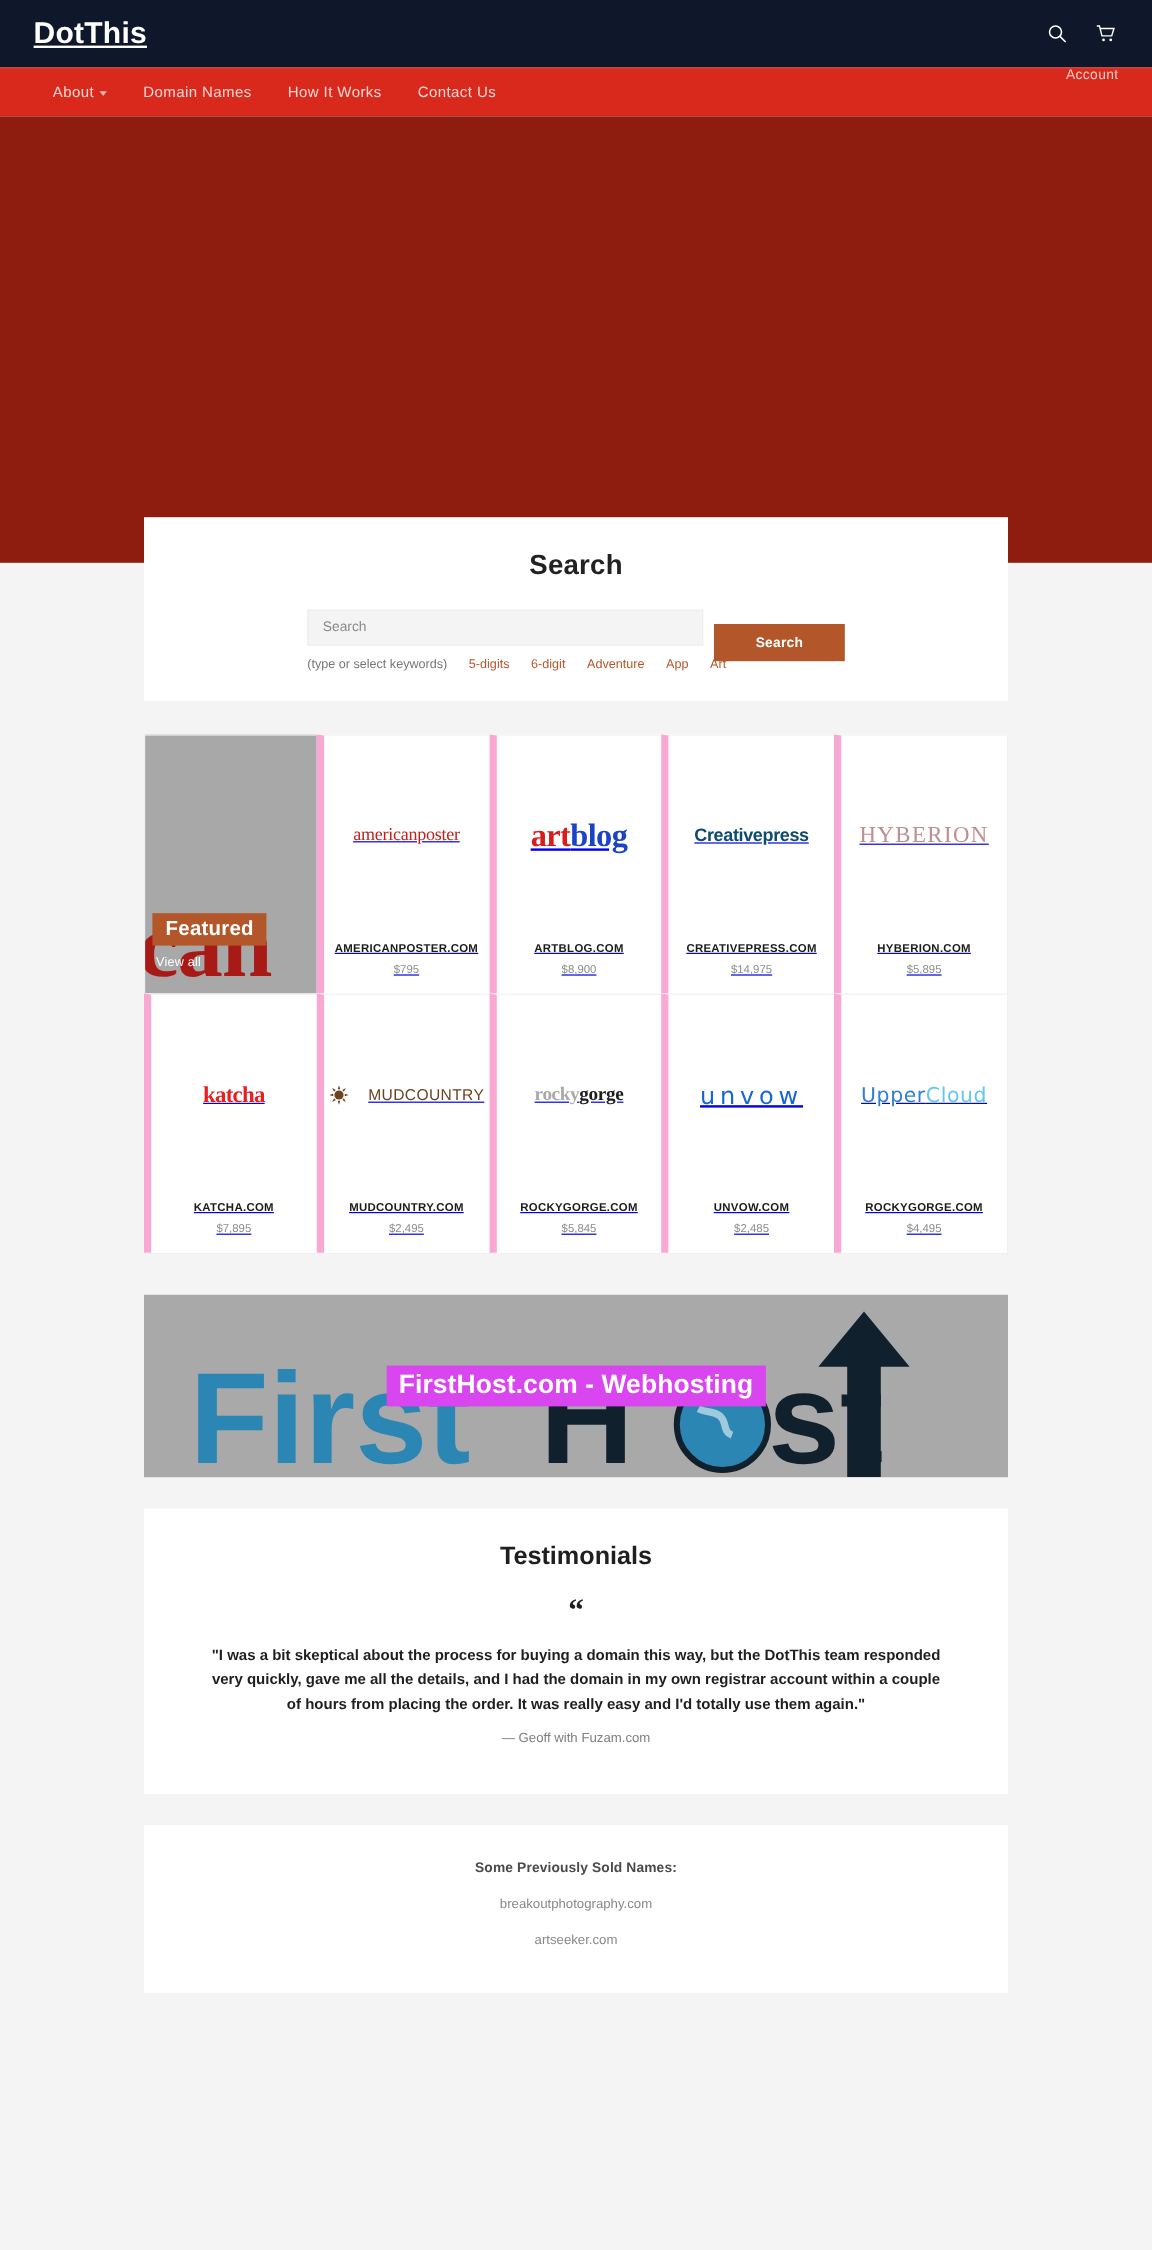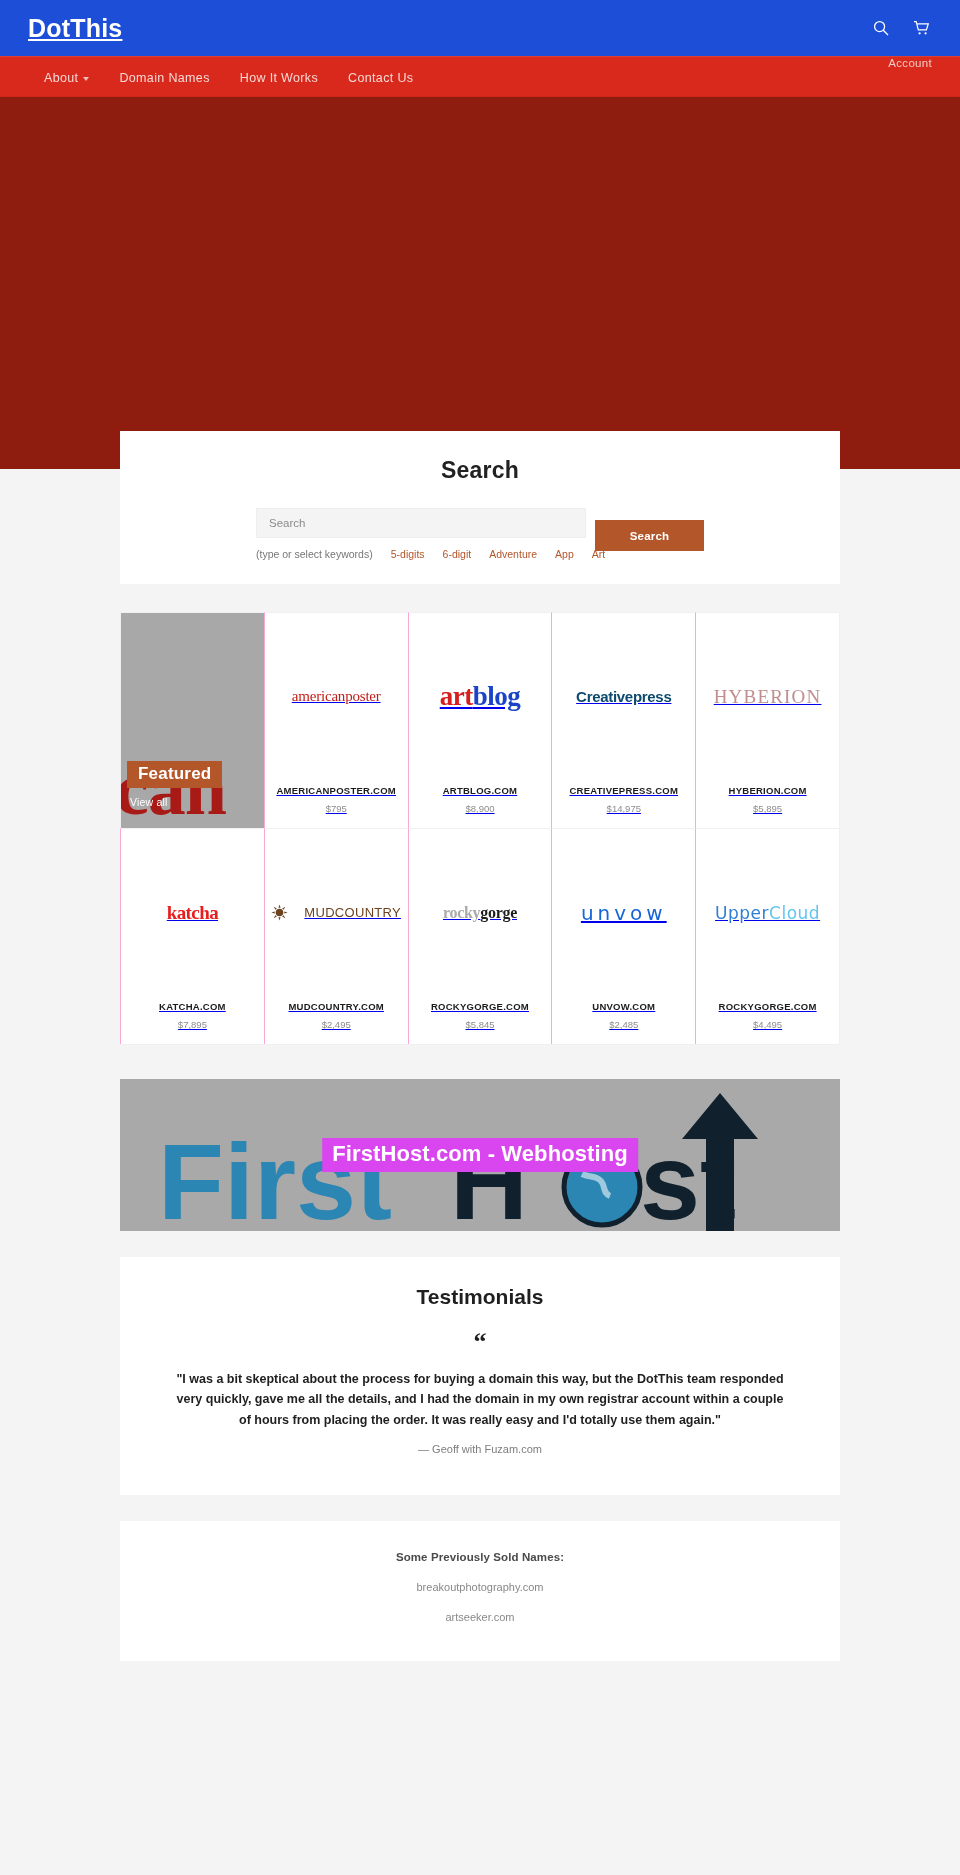--- a/index.html
+++ b/index.html
@@ -8,21 +8,21 @@
     width: 960px;
     font-family: "Liberation Sans", sans-serif;
     background: #f4f4f4;
     color: #333;
     -webkit-font-smoothing: antialiased;
   }
   body { width: 960px; overflow-x: hidden; }
 
   
   .site-header {
-    background: #1d4ed8;
+    background: #0f172a;
     height: 56px;
     display: flex;
     align-items: center;
     padding: 0 28px;
     position: relative;
   }
   .logo {
     color: #ffffff;
     font-size: 25px;
     font-weight: bold;
@@ -167,21 +167,21 @@
     width: 720px;
     margin: 28px auto 0;
     background: #ffffff;
     display: grid;
     grid-template-columns: repeat(5, 1fr);
     grid-auto-rows: 216px;
     border-right: 1px solid #f0f0f0;
     border-bottom: 1px solid #f0f0f0;
   }
   .grid-cell {
-    border-left: 1px solid #f9a8d4;
+    border-left: 6px solid #f9a8d4;
     border-top: 1px solid #f0f0f0;
     display: flex;
     flex-direction: column;
     align-items: center;
     justify-content: flex-start;
     background: #ffffff;
     position: relative;
     overflow: hidden;
   }
   .card-logo {

